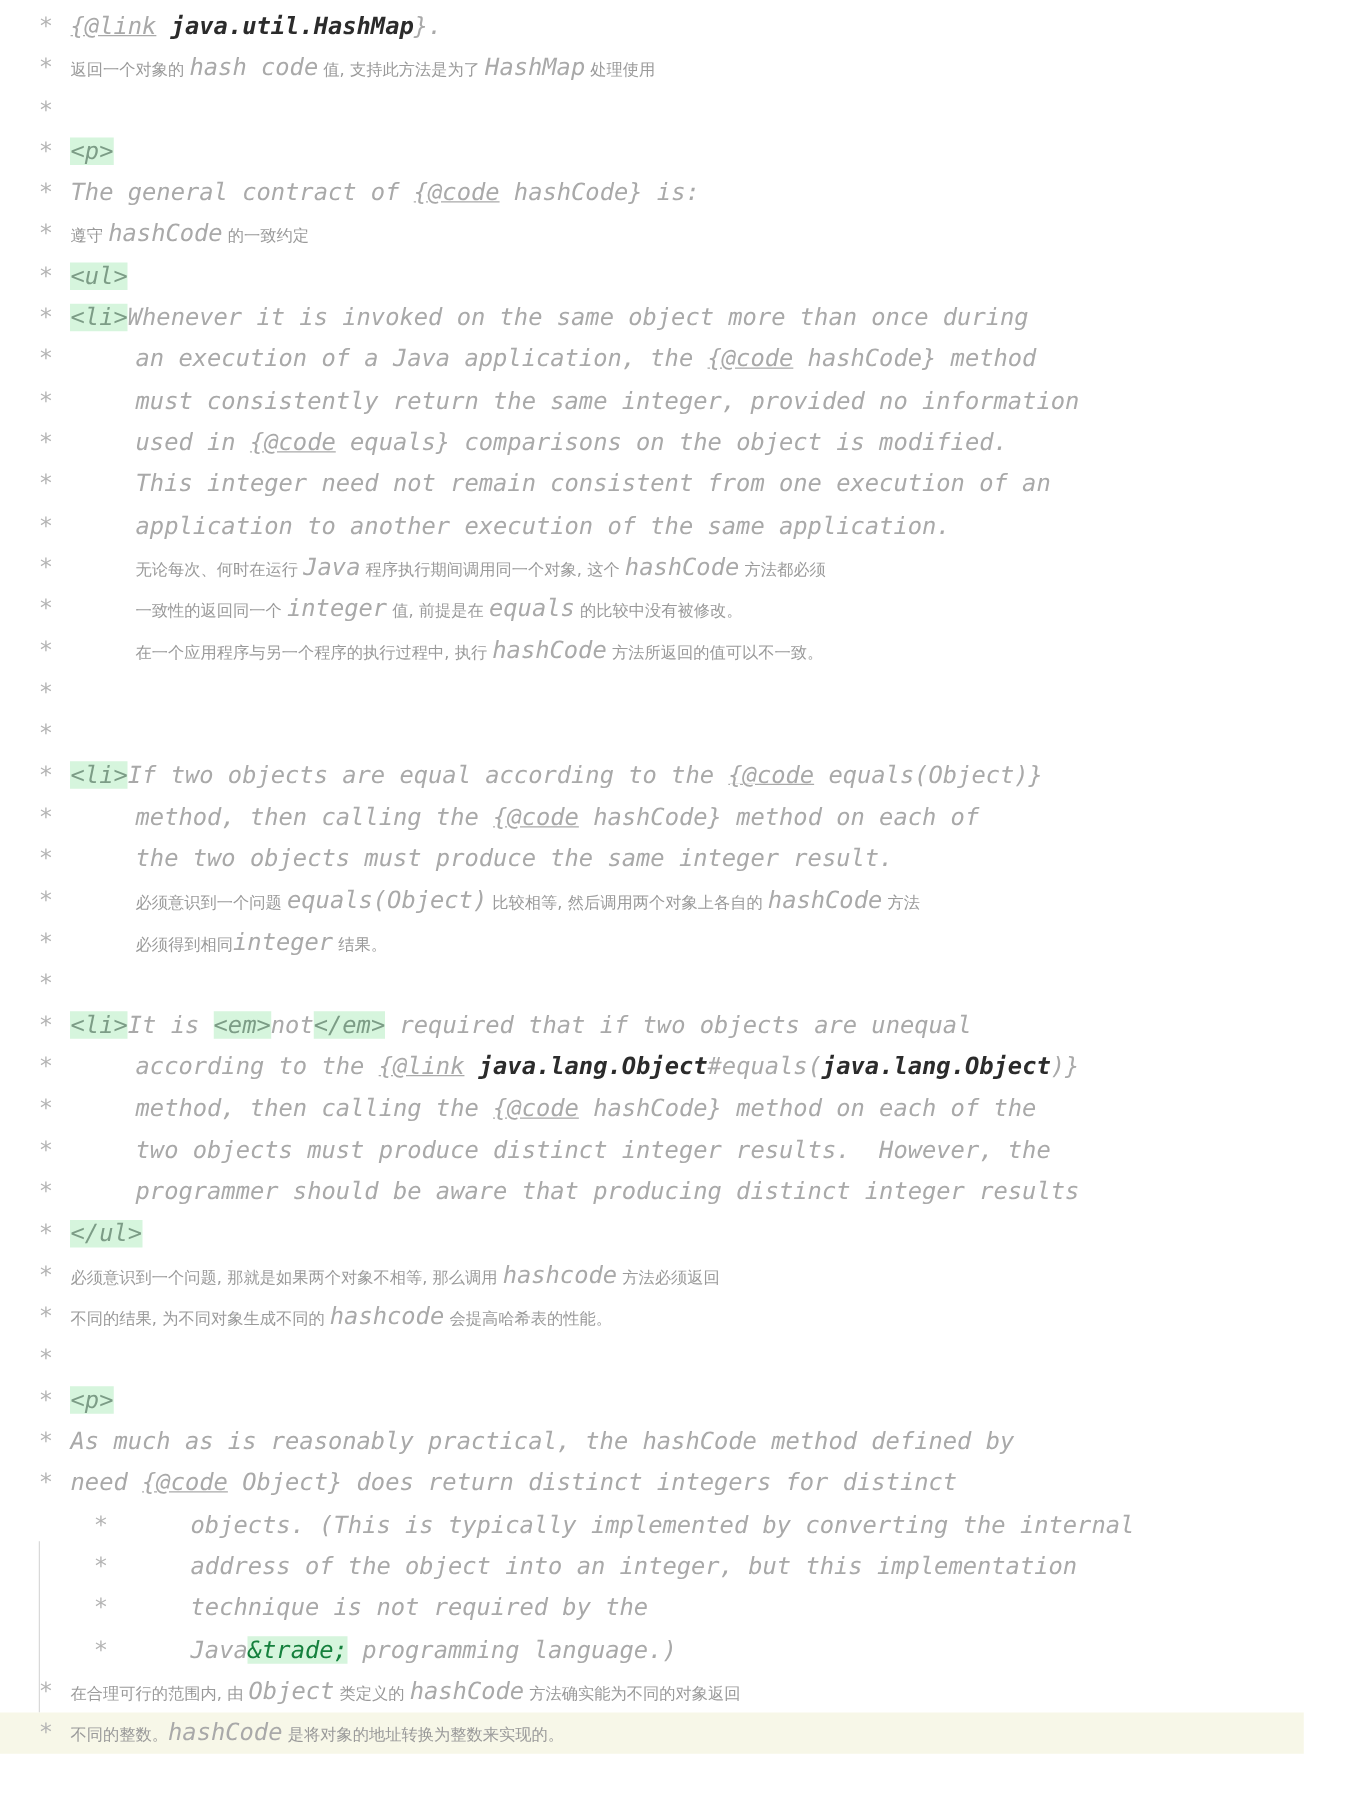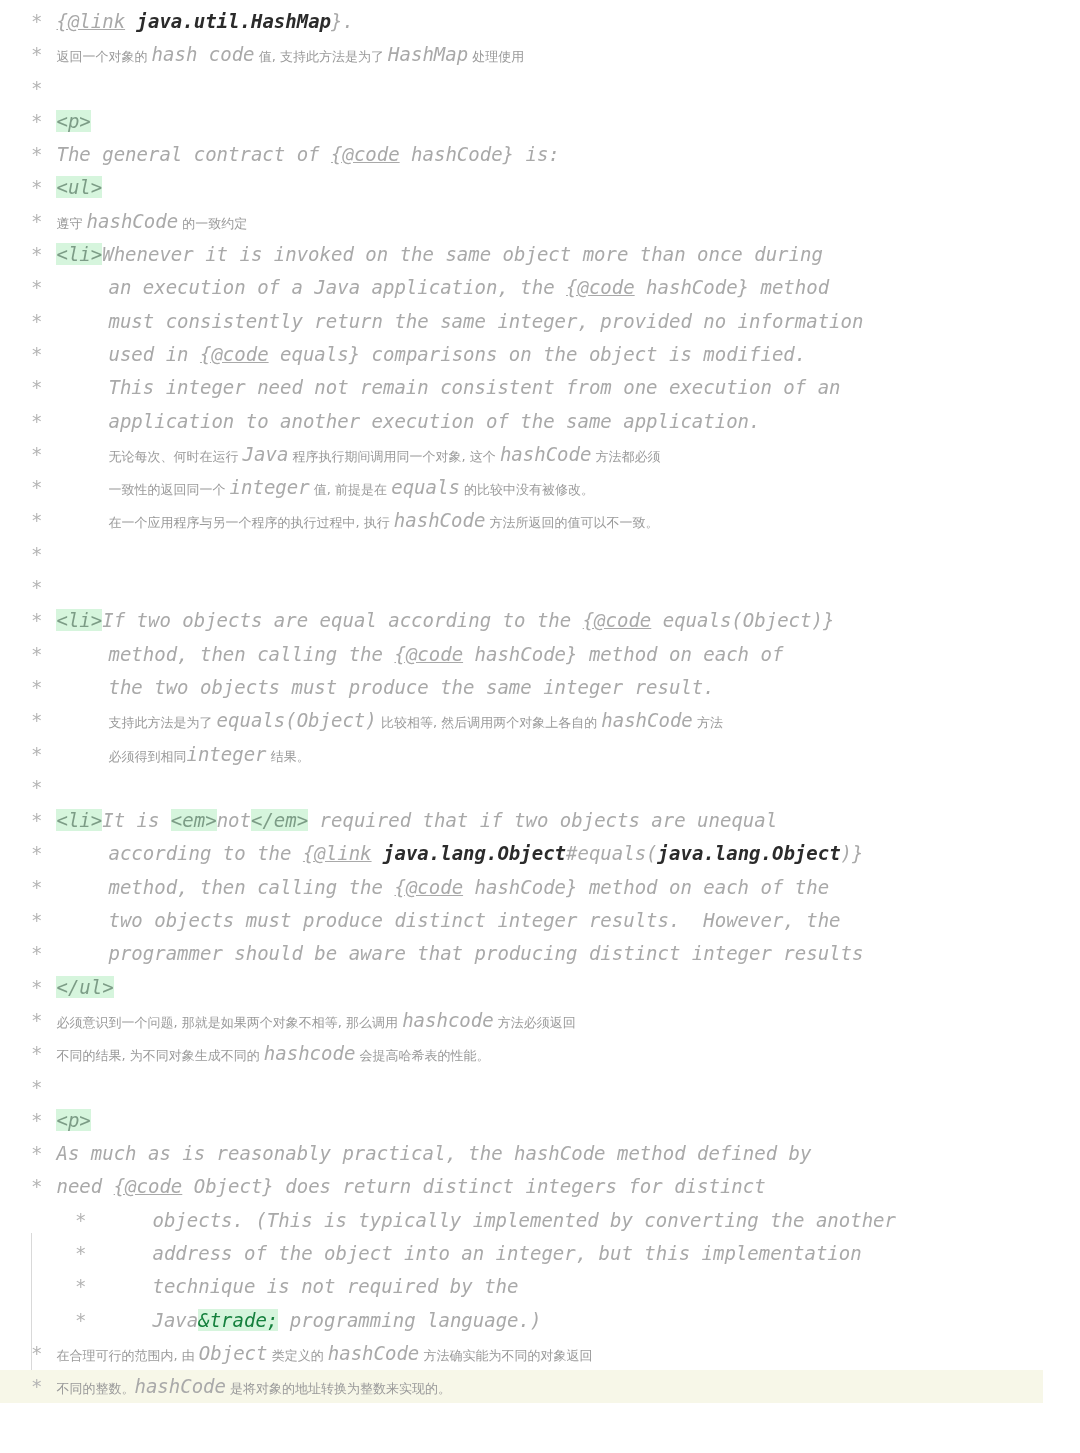--- a/index.html
+++ b/index.html
@@ -108,51 +108,51 @@
 <body>
 
 <div id="editor">
   <div class="indent-guide" style="top: 1233.1px; height: 137.2px;"></div>
   <div id="lines">
       <div class="line"><span class="star">*</span><span style="display: inline-block; width: 14px;"></span><span class="inlinetag">{@link</span><span class="txt"> </span><span class="ref">java.util.HashMap</span><span class="txt">}.</span></div>
       <div class="line"><span class="star">*</span><span style="display: inline-block; width: 14px;"></span><span class="cjk">返回一个对象的 </span><span class="cjk-code">hash code</span><span class="cjk"> 值, 支持此方法是为了 </span><span class="cjk-code">HashMap</span><span class="cjk"> 处理使用</span></div>
       <div class="line"><span class="star">*</span><span style="display: inline-block; width: 14px;"></span></div>
       <div class="line"><span class="star">*</span><span style="display: inline-block; width: 14px;"></span><span class="tag">&lt;p&gt;</span></div>
       <div class="line"><span class="star">*</span><span style="display: inline-block; width: 14px;"></span><span class="txt">The general contract of </span><span class="inlinetag">{@code</span><span class="txt"> hashCode} is:</span></div>
+      <div class="line"><span class="star">*</span><span style="display: inline-block; width: 14px;"></span><span class="cjk">遵守 </span><span class="cjk-code">hashCode</span><span class="cjk"> 的一致约定</span></div>
       <div class="line"><span class="star">*</span><span style="display: inline-block; width: 14px;"></span><span class="tag">&lt;ul&gt;</span></div>
-      <div class="line"><span class="star">*</span><span style="display: inline-block; width: 14px;"></span><span class="cjk">遵守 </span><span class="cjk-code">hashCode</span><span class="cjk"> 的一致约定</span></div>
       <div class="line"><span class="star">*</span><span style="display: inline-block; width: 14px;"></span><span class="tag">&lt;li&gt;</span><span class="txt">Whenever it is invoked on the same object more than once during</span></div>
       <div class="line"><span class="star">*</span><span style="display: inline-block; width: 66px;"></span><span class="txt">an execution of a Java application, the </span><span class="inlinetag">{@code</span><span class="txt"> hashCode} method</span></div>
       <div class="line"><span class="star">*</span><span style="display: inline-block; width: 66px;"></span><span class="txt">must consistently return the same integer, provided no information</span></div>
       <div class="line"><span class="star">*</span><span style="display: inline-block; width: 66px;"></span><span class="txt">used in </span><span class="inlinetag">{@code</span><span class="txt"> equals} comparisons on the object is modified.</span></div>
       <div class="line"><span class="star">*</span><span style="display: inline-block; width: 66px;"></span><span class="txt">This integer need not remain consistent from one execution of an</span></div>
       <div class="line"><span class="star">*</span><span style="display: inline-block; width: 66px;"></span><span class="txt">application to another execution of the same application.</span></div>
       <div class="line"><span class="star">*</span><span style="display: inline-block; width: 66px;"></span><span class="cjk">无论每次、何时在运行 </span><span class="cjk-code">Java</span><span class="cjk"> 程序执行期间调用同一个对象, 这个 </span><span class="cjk-code">hashCode</span><span class="cjk"> 方法都必须</span></div>
       <div class="line"><span class="star">*</span><span style="display: inline-block; width: 66px;"></span><span class="cjk">一致性的返回同一个 </span><span class="cjk-code">integer</span><span class="cjk"> 值, 前提是在 </span><span class="cjk-code">equals</span><span class="cjk"> 的比较中没有被修改。</span></div>
       <div class="line"><span class="star">*</span><span style="display: inline-block; width: 66px;"></span><span class="cjk">在一个应用程序与另一个程序的执行过程中, 执行 </span><span class="cjk-code">hashCode</span><span class="cjk"> 方法所返回的值可以不一致。</span></div>
       <div class="line"><span class="star">*</span><span style="display: inline-block; width: 14px;"></span></div>
       <div class="line"><span class="star">*</span><span style="display: inline-block; width: 14px;"></span></div>
       <div class="line"><span class="star">*</span><span style="display: inline-block; width: 14px;"></span><span class="tag">&lt;li&gt;</span><span class="txt">If two objects are equal according to the </span><span class="inlinetag">{@code</span><span class="txt"> equals(Object)}</span></div>
       <div class="line"><span class="star">*</span><span style="display: inline-block; width: 66px;"></span><span class="txt">method, then calling the </span><span class="inlinetag">{@code</span><span class="txt"> hashCode} method on each of</span></div>
       <div class="line"><span class="star">*</span><span style="display: inline-block; width: 66px;"></span><span class="txt">the two objects must produce the same integer result.</span></div>
-      <div class="line"><span class="star">*</span><span style="display: inline-block; width: 66px;"></span><span class="cjk">支持此方法是为了 </span><span class="cjk-code">equals(Object)</span><span class="cjk"> 比较相等, 然后调用两个对象上各自的 </span><span class="cjk-code">hashCode</span><span class="cjk"> 方法</span></div>
+      <div class="line"><span class="star">*</span><span style="display: inline-block; width: 66px;"></span><span class="cjk">必须意识到一个问题 </span><span class="cjk-code">equals(Object)</span><span class="cjk"> 比较相等, 然后调用两个对象上各自的 </span><span class="cjk-code">hashCode</span><span class="cjk"> 方法</span></div>
       <div class="line"><span class="star">*</span><span style="display: inline-block; width: 66px;"></span><span class="cjk">必须得到相同</span><span class="cjk-code">integer</span><span class="cjk"> 结果。</span></div>
       <div class="line"><span class="star">*</span><span style="display: inline-block; width: 14px;"></span></div>
       <div class="line"><span class="star">*</span><span style="display: inline-block; width: 14px;"></span><span class="tag">&lt;li&gt;</span><span class="txt">It is </span><span class="tag">&lt;em&gt;</span><span class="txt">not</span><span class="tag">&lt;/em&gt;</span><span class="txt"> required that if two objects are unequal</span></div>
       <div class="line"><span class="star">*</span><span style="display: inline-block; width: 66px;"></span><span class="txt">according to the </span><span class="inlinetag">{@link</span><span class="txt"> </span><span class="ref">java.lang.Object</span><span class="txt">#equals(</span><span class="ref">java.lang.Object</span><span class="txt">)}</span></div>
       <div class="line"><span class="star">*</span><span style="display: inline-block; width: 66px;"></span><span class="txt">method, then calling the </span><span class="inlinetag">{@code</span><span class="txt"> hashCode} method on each of the</span></div>
       <div class="line"><span class="star">*</span><span style="display: inline-block; width: 66px;"></span><span class="txt">two objects must produce distinct integer results.  However, the</span></div>
       <div class="line"><span class="star">*</span><span style="display: inline-block; width: 66px;"></span><span class="txt">programmer should be aware that producing distinct integer results</span></div>
       <div class="line"><span class="star">*</span><span style="display: inline-block; width: 14px;"></span><span class="tag">&lt;/ul&gt;</span></div>
       <div class="line"><span class="star">*</span><span style="display: inline-block; width: 14px;"></span><span class="cjk">必须意识到一个问题, 那就是如果两个对象不相等, 那么调用 </span><span class="cjk-code">hashcode</span><span class="cjk"> 方法必须返回</span></div>
       <div class="line"><span class="star">*</span><span style="display: inline-block; width: 14px;"></span><span class="cjk">不同的结果, 为不同对象生成不同的 </span><span class="cjk-code">hashcode</span><span class="cjk"> 会提高哈希表的性能。</span></div>
       <div class="line"><span class="star">*</span><span style="display: inline-block; width: 14px;"></span></div>
       <div class="line"><span class="star">*</span><span style="display: inline-block; width: 14px;"></span><span class="tag">&lt;p&gt;</span></div>
       <div class="line"><span class="star">*</span><span style="display: inline-block; width: 14px;"></span><span class="txt">As much as is reasonably practical, the hashCode method defined by</span></div>
       <div class="line"><span class="star">*</span><span style="display: inline-block; width: 14px;"></span><span class="txt">need </span><span class="inlinetag">{@code</span><span class="txt"> Object} does return distinct integers for distinct</span></div>
-      <div class="line"><span style="display: inline-block; width: 44px;"></span><span class="star">*</span><span style="display: inline-block; width: 66px;"></span><span class="txt">objects. (This is typically implemented by converting the another</span></div>
+      <div class="line"><span style="display: inline-block; width: 44px;"></span><span class="star">*</span><span style="display: inline-block; width: 66px;"></span><span class="txt">objects. (This is typically implemented by converting the internal</span></div>
       <div class="line"><span style="display: inline-block; width: 44px;"></span><span class="star">*</span><span style="display: inline-block; width: 66px;"></span><span class="txt">address of the object into an integer, but this implementation</span></div>
       <div class="line"><span style="display: inline-block; width: 44px;"></span><span class="star">*</span><span style="display: inline-block; width: 66px;"></span><span class="txt">technique is not required by the</span></div>
       <div class="line"><span style="display: inline-block; width: 44px;"></span><span class="star">*</span><span style="display: inline-block; width: 66px;"></span><span class="txt">Java</span><span class="entity">&amp;trade;</span><span class="txt"> programming language.)</span></div>
       <div class="line"><span class="star">*</span><span style="display: inline-block; width: 14px;"></span><span class="cjk">在合理可行的范围内, 由 </span><span class="cjk-code">Object</span><span class="cjk"> 类定义的 </span><span class="cjk-code">hashCode</span><span class="cjk"> 方法确实能为不同的对象返回</span></div>
       <div class="line current"><span class="star">*</span><span style="display: inline-block; width: 14px;"></span><span class="cjk">不同的整数。</span><span class="cjk-code">hashCode</span><span class="cjk"> 是将对象的地址转换为整数来实现的。</span></div>
     </div>
 </div>
 
 </body></html>

